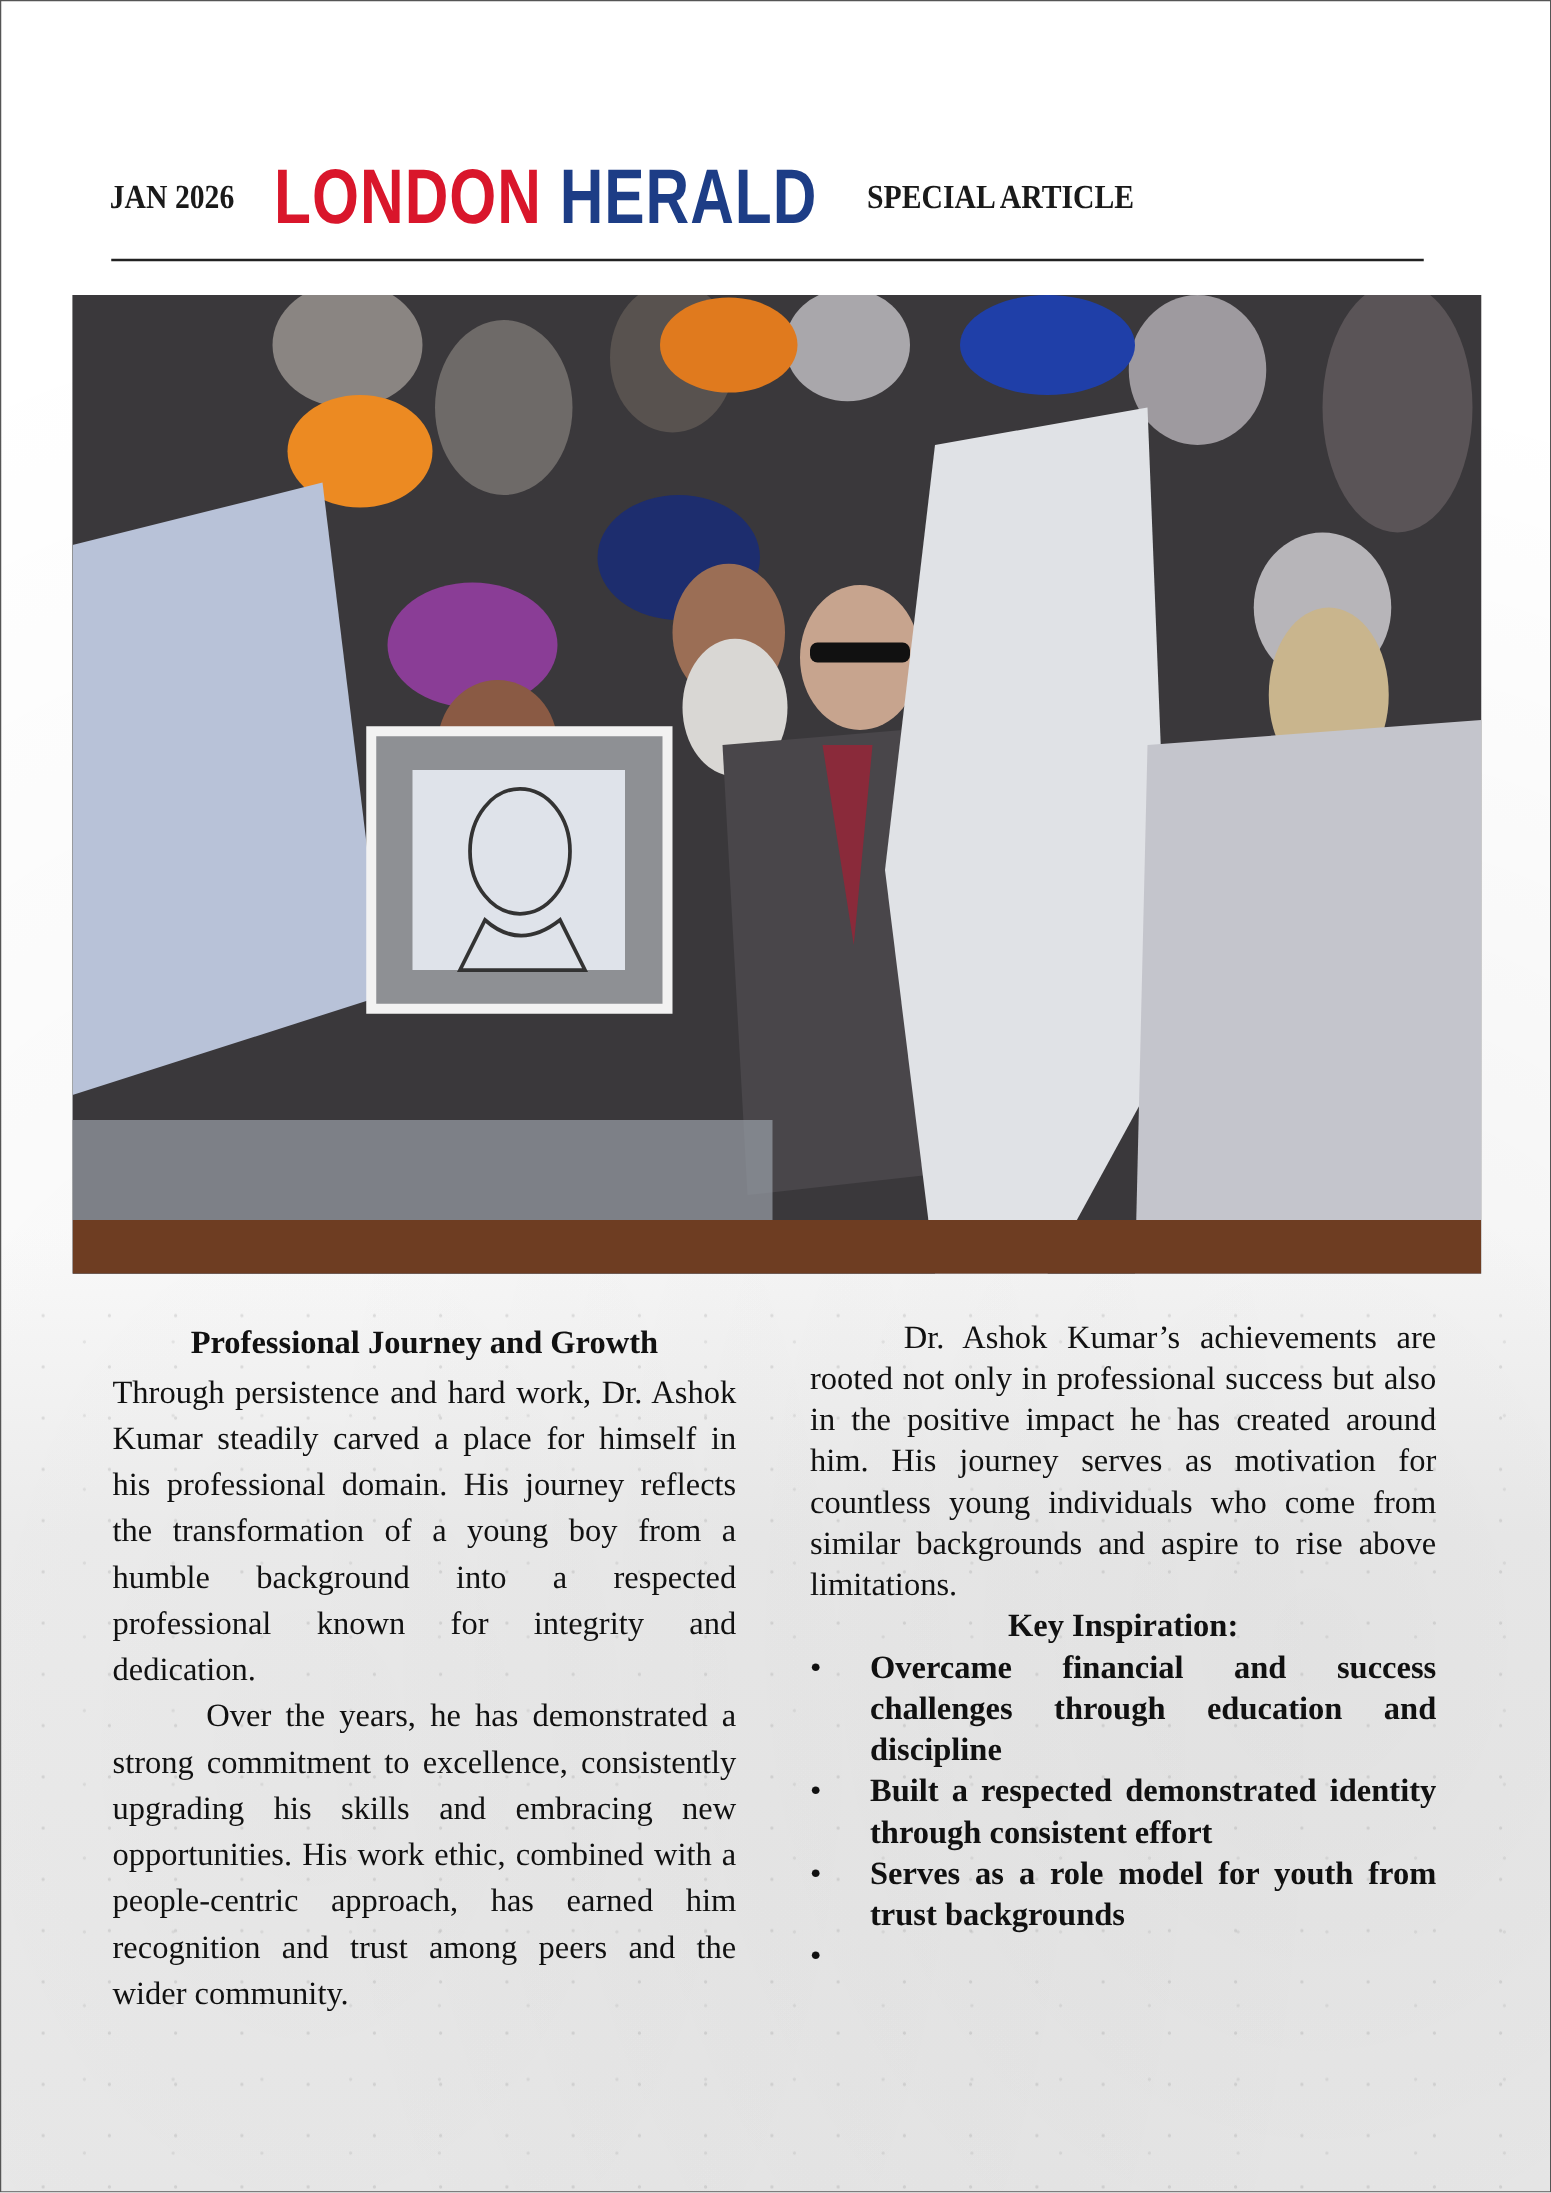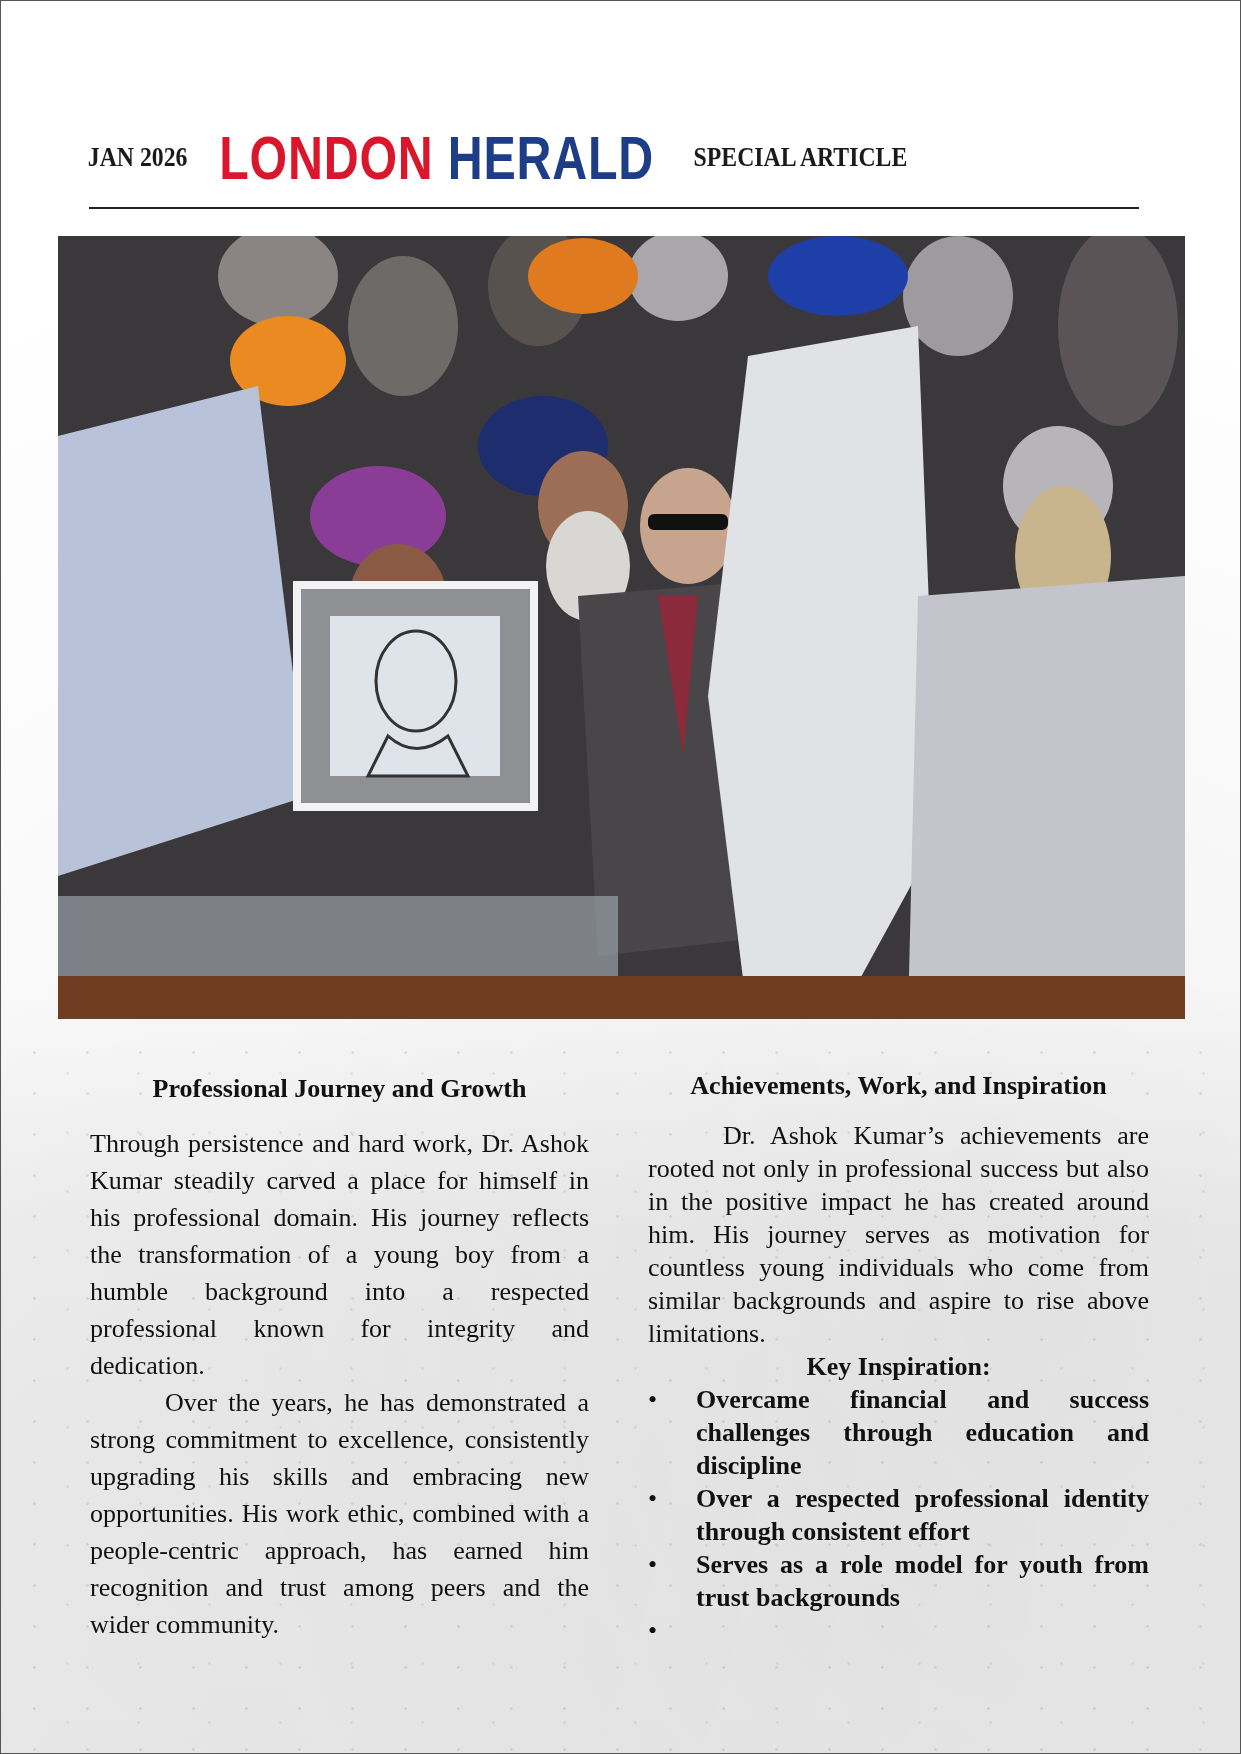--- a/index.html
+++ b/index.html
@@ -58,21 +58,21 @@
   }
   .photo svg { width: 100%; height: 100%; display: block; }
   
   .col {
     position: absolute; top: 1052px;
     font-size: 26px; line-height: 37px; text-align: justify;
   }
   .col-left { left: 89px; width: 499px; }
   .col-right { left: 647px; width: 501px; line-height: 33px; }
   .col h2 {
-    margin: 16px; font-size: 26px; font-weight: bold; text-align: center; line-height: 40px;
+    margin: 1px; font-size: 26px; font-weight: bold; text-align: center; line-height: 40px;
   }
   .col p { margin: 0; }
   .indent { text-indent: 75px; }
   .kh { margin: 0; font-size: 26px; font-weight: bold; text-align: center; line-height: 33px; }
   ul.hl { list-style: none; margin: 0; padding: 0; }
   ul.hl li {
     position: relative; padding-left: 48px; font-weight: bold;
     font-size: 26px; line-height: 33px; text-align: justify;
   }
   ul.hl li .bullet { position: absolute; left: 0; top: 0; font-weight: normal; }
@@ -138,23 +138,22 @@
     </svg>
   </div>
 
   <div class="col col-left">
     <h2>Professional Journey and Growth</h2>
     <p>Through persistence and hard work, Dr. Ashok Kumar steadily carved a place for himself in his professional domain. His journey reflects the transformation of a young boy from a humble background into a respected professional known for integrity and dedication.</p>
     <p class="indent">Over the years, he has demonstrated a strong commitment to excellence, consistently upgrading his skills and embracing new opportunities. His work ethic, combined with a people-centric approach, has earned him recognition and trust among peers and the wider community.</p>
   </div>
 
   <div class="col col-right">
-    <h2 style="line-height:34px;">Achievements, Work, and Inspiration</h2>
     <p class="indent">Dr. Ashok Kumar’s achievements are rooted not only in professional success but also in the positive impact he has created around him. His journey serves as motivation for countless young individuals who come from similar backgrounds and aspire to rise above limitations.</p>
     <div class="kh">Key Inspiration:</div>
     <ul class="hl">
       <li><span class="bullet">•</span><span>Overcame financial and success challenges through education and discipline</span></li>
-      <li><span class="bullet">•</span><span>Over a respected professional identity through consistent effort</span></li>
+      <li><span class="bullet">•</span><span>Built a respected demonstrated identity through consistent effort</span></li>
       <li><span class="bullet">•</span><span>Serves as a role model for youth from trust backgrounds</span></li>
       <li><span class="bullet">•</span></li>
     </ul>
   </div>
 </div>
 
 </body></html>

